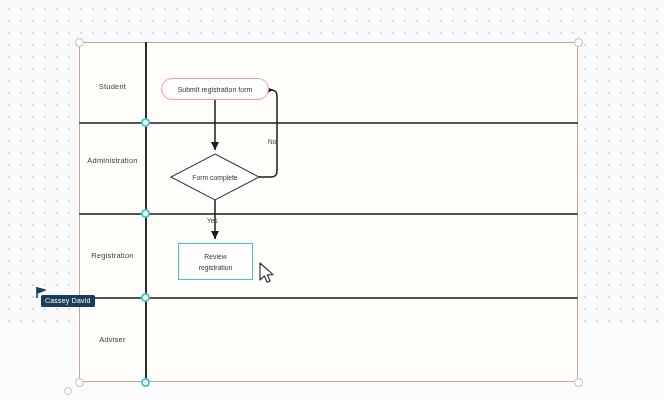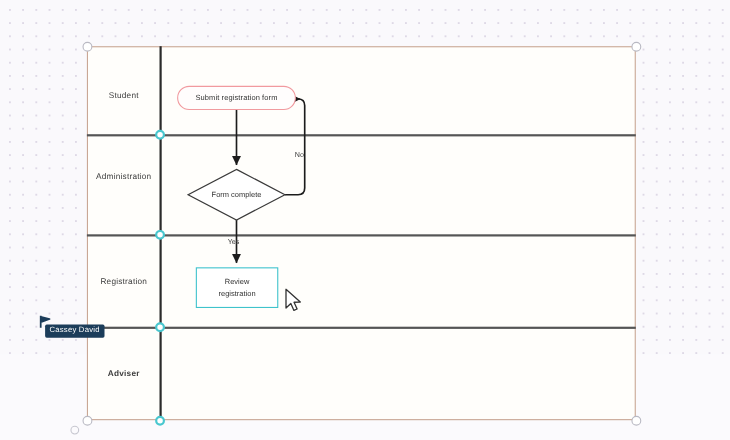--- a/index.html
+++ b/index.html
@@ -199,21 +199,21 @@
 
   <div class="lane-col-divider"></div>
 
   <div class="lane-divider" style="top:122px;"></div>
   <div class="lane-divider" style="top:213px;"></div>
   <div class="lane-divider" style="top:297px;"></div>
 
   <div class="lane-label" style="top:82px;">Student</div>
   <div class="lane-label" style="top:156px;">Administration</div>
   <div class="lane-label" style="top:251px;">Registration</div>
-  <div class="lane-label" style="top:335px;font-weight:bold;">Adviser</div>
+  <div class="lane-label" style="top:335px;">Adviser</div>
 
   <svg class="overlay">
     <defs>
       <marker id="arrowhead" markerWidth="7" markerHeight="7" refX="5.4" refY="3" orient="auto">
         <path d="M0,0.3 L5.6,3 L0,5.7 Z" fill="#1c1c1c"></path>
       </marker>
     </defs>
 
     <path d="M215,100 L215,150" stroke="#1c1c1c" stroke-width="1.5" fill="none" marker-end="url(#arrowhead)"></path>
 

